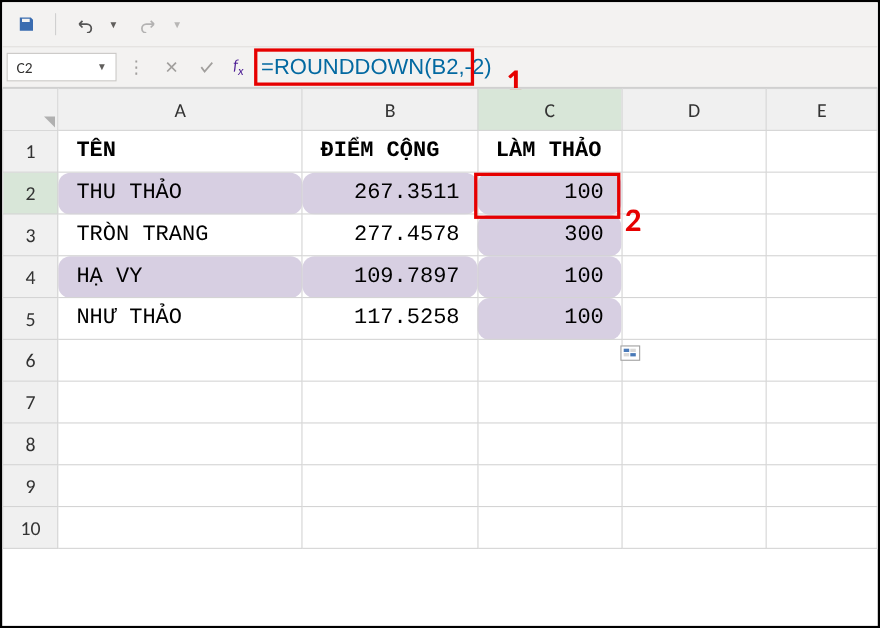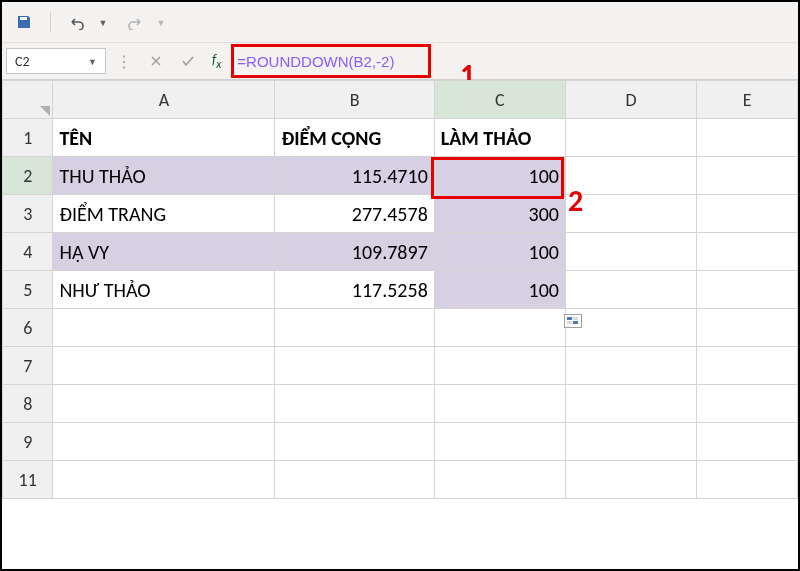--- a/index.html
+++ b/index.html
@@ -66,37 +66,37 @@
     width: 28px;
     height: 26px;
     display: flex;
     align-items: center;
     justify-content: center;
     color: #a19f9d;
   }
   .fx-label {
     font-style: italic;
     font-size: 14px;
-    color: #14532d;
+    color: #4c1d95;
     padding: 0 6px;
   }
   .formula-input-wrap {
     flex: 1;
     position: relative;
     height: 26px;
     display: flex;
     align-items: center;
   }
   .formula-input {
     height: 26px;
     width: 100%;
     border: none;
     background: transparent;
-    font-size: 15px;
-    color: #8b5cf6;
+    font-size: 20px;
+    color: #0369a1;
     padding: 0 6px;
     outline: none;
   }
   .formula-highlight {
     position: absolute;
     border: 3px solid #e60000;
     left: 0px;
     top: -4px;
     width: 200px;
     height: 34px;
@@ -148,30 +148,32 @@
     font-size: 18px;
     color: #333;
     font-weight: normal;
     width: 50px;
   }
   .grid .rowhead.active {
     background: #d8e6d8;
   }
   .grid td.cell {
     font-size: 20px;
-    padding: 0 6px;
-    background: #fff;
+    padding: 0 16px;
+    background: #fff;
+    font-family: Liberation Mono, monospace;
   }
   .grid td.header-cell {
     font-weight: bold;
     font-size: 20px;
     background: #fff;
   }
   .grid td.shaded {
     background: #d7cfe2;
+    border-radius: 11px;
   }
   .grid td.num {
     text-align: right;
   }
   .col-a { width: 220px; }
   .col-b { width: 158px; }
   .col-c { width: 130px; }
   .col-d { width: 130px; }
   .col-e { width: 100px; }
   .selected-cell {
@@ -265,28 +267,28 @@
     <th class="rowhead">1</th>
     <td class="cell header-cell">TÊN</td>
     <td class="cell header-cell">ĐIỂM CỘNG</td>
     <td class="cell header-cell">LÀM THẢO</td>
     <td class="cell"></td>
     <td class="cell"></td>
   </tr>
   <tr>
     <th class="rowhead active">2</th>
     <td class="cell shaded">THU THẢO</td>
-    <td class="cell shaded num">115.4710</td>
+    <td class="cell shaded num">267.3511</td>
     <td class="cell shaded num">100</td>
     <td class="cell"></td>
     <td class="cell"></td>
   </tr>
   <tr>
     <th class="rowhead">3</th>
-    <td class="cell">ĐIỂM TRANG</td>
+    <td class="cell">TRÒN TRANG</td>
     <td class="cell num">277.4578</td>
     <td class="cell shaded num">300</td>
     <td class="cell"></td>
     <td class="cell"></td>
   </tr>
   <tr>
     <th class="rowhead">4</th>
     <td class="cell shaded">HẠ VY</td>
     <td class="cell shaded num">109.7897</td>
     <td class="cell shaded num">100</td>
@@ -327,21 +329,21 @@
   </tr>
   <tr>
     <th class="rowhead">9</th>
     <td class="cell"></td>
     <td class="cell"></td>
     <td class="cell"></td>
     <td class="cell"></td>
     <td class="cell"></td>
   </tr>
   <tr>
-    <th class="rowhead">11</th>
+    <th class="rowhead">10</th>
     <td class="cell"></td>
     <td class="cell"></td>
     <td class="cell"></td>
     <td class="cell"></td>
     <td class="cell"></td>
   </tr>
 </tbody>
     </table>
 
 <div class="selected-cell" style="left:429px; top:77px; width:133px; height:42px;"></div>

